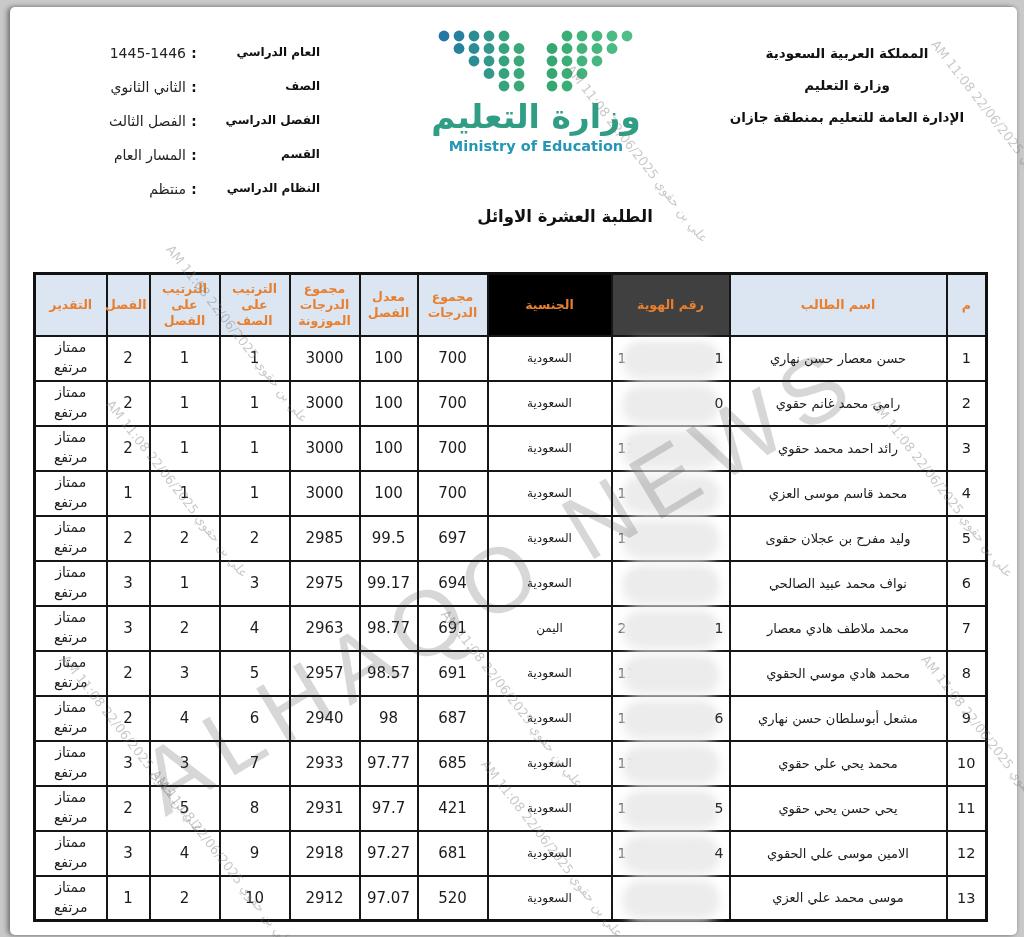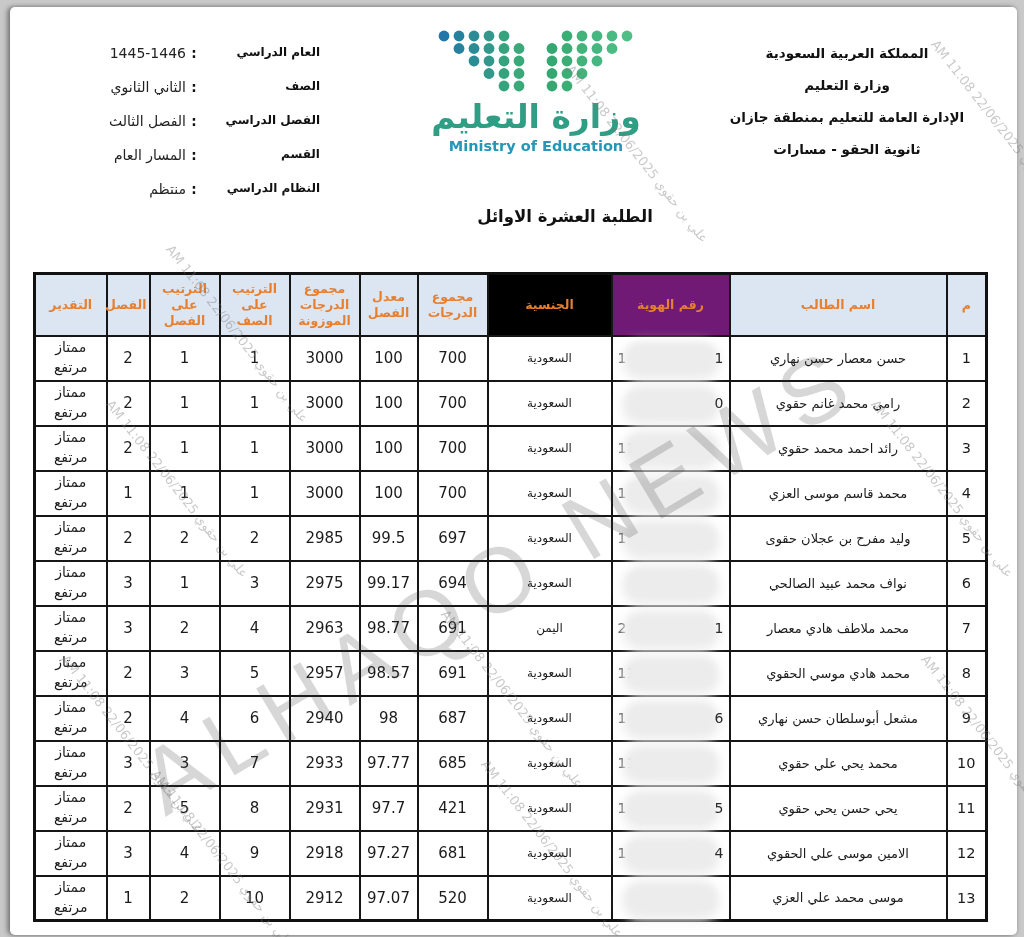--- a/index.html
+++ b/index.html
@@ -135,21 +135,20 @@
         <circle cx="131" cy="57" r="5.4" fill="#3bae76"></circle>
       </svg>
     <div class="logo-ar">وزارة التعليم</div>
     <div class="logo-en">Ministry of Education</div>
   </div>
 
   <div class="ministry">
       <div>المملكة العربية السعودية</div>
       <div>وزارة التعليم</div>
       <div>الإدارة العامة للتعليم بمنطقة جازان</div>
-      <div>ثانوية الحقو - مسارات</div>
     </div>
 
   <div class="report-title">الطلبة العشرة الاوائل</div>
 
   <table class="students">
     <colgroup>
         <col style="width: 40px;">
         <col style="width: 217px;">
         <col style="width: 118px;">
         <col style="width: 124px;">
@@ -158,21 +157,21 @@
         <col style="width: 70px;">
         <col style="width: 70px;">
         <col style="width: 70px;">
         <col style="width: 43px;">
         <col style="width: 72px;">
       </colgroup>
     <thead>
         <tr>
           <th class="hcell" style="background: rgb(220, 230, 242); color: rgb(232, 127, 47);">م</th>
           <th class="hcell" style="background: rgb(220, 230, 242); color: rgb(232, 127, 47);">اسم الطالب</th>
-          <th class="hcell" style="background: #701a75; color: rgb(232, 127, 47);">رقم الهوية</th>
+          <th class="hcell" style="background: #404040; color: rgb(232, 127, 47);">رقم الهوية</th>
           <th class="hcell" style="background: #000000; color: rgb(232, 127, 47);">الجنسية</th>
           <th class="hcell" style="background: rgb(220, 230, 242); color: rgb(232, 127, 47);">مجموع الدرجات</th>
           <th class="hcell" style="background: rgb(220, 230, 242); color: rgb(232, 127, 47);">معدل الفصل</th>
           <th class="hcell" style="background: rgb(220, 230, 242); color: rgb(232, 127, 47);">مجموع الدرجات الموزونة</th>
           <th class="hcell" style="background: rgb(220, 230, 242); color: rgb(232, 127, 47);">الترتيب على الصف</th>
           <th class="hcell" style="background: rgb(220, 230, 242); color: rgb(232, 127, 47);">الترتيب على الفصل</th>
           <th class="hcell" style="background: rgb(220, 230, 242); color: rgb(232, 127, 47);">الفصل</th>
           <th class="hcell" style="background: rgb(220, 230, 242); color: rgb(232, 127, 47);">التقدير</th>
         </tr>
       </thead>

